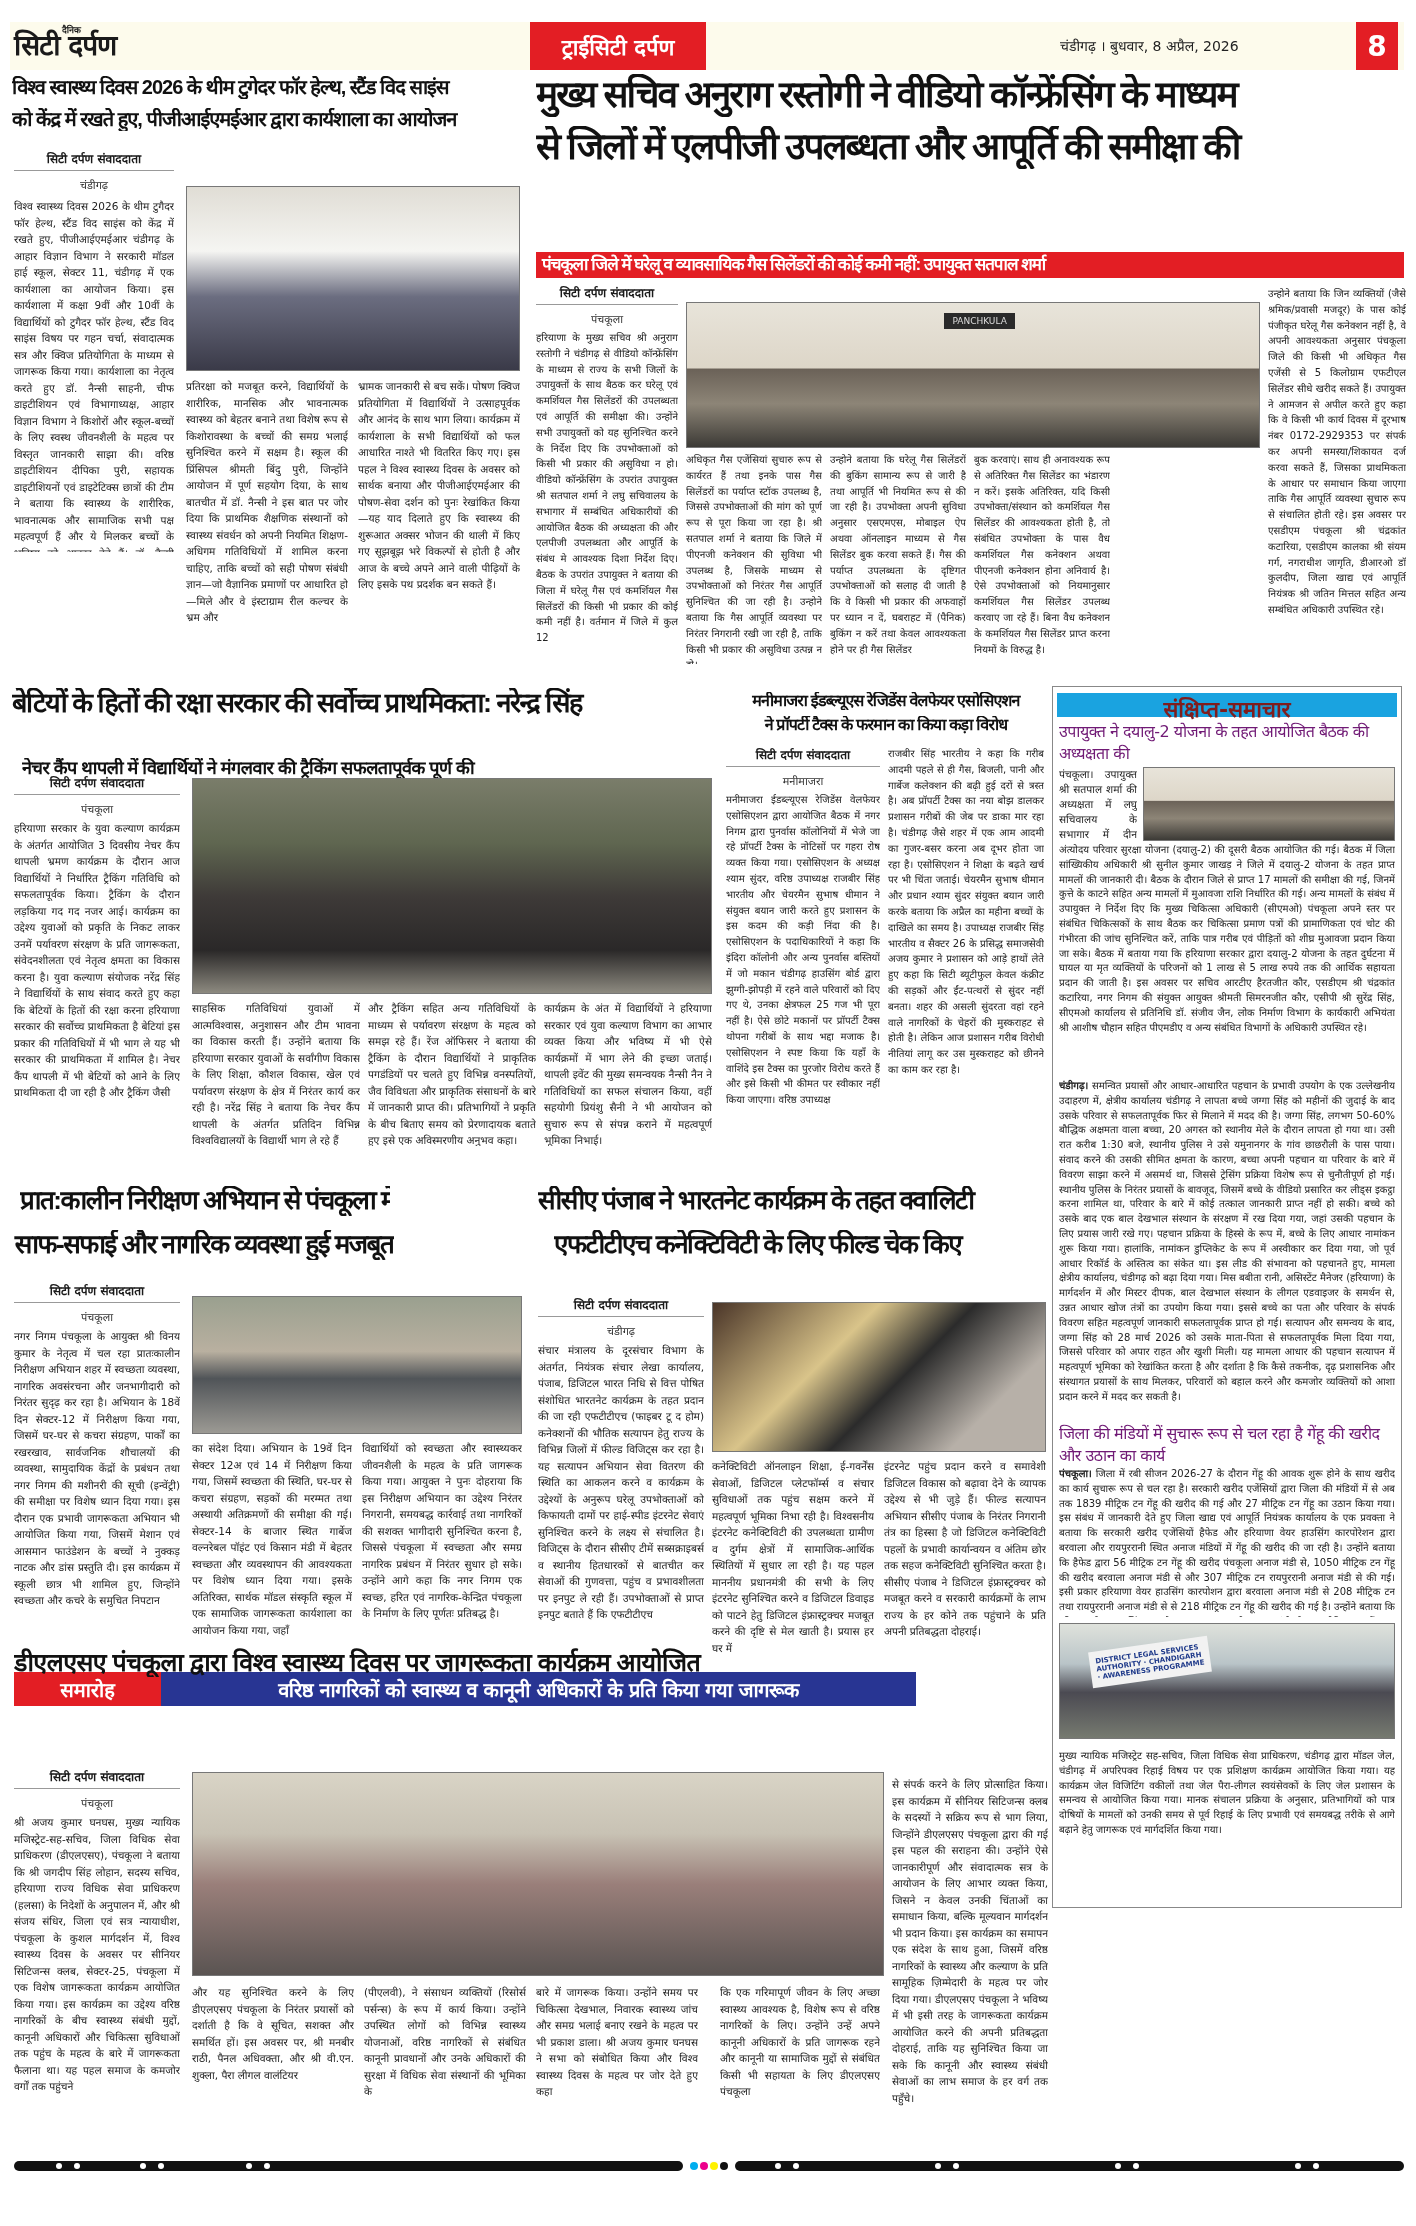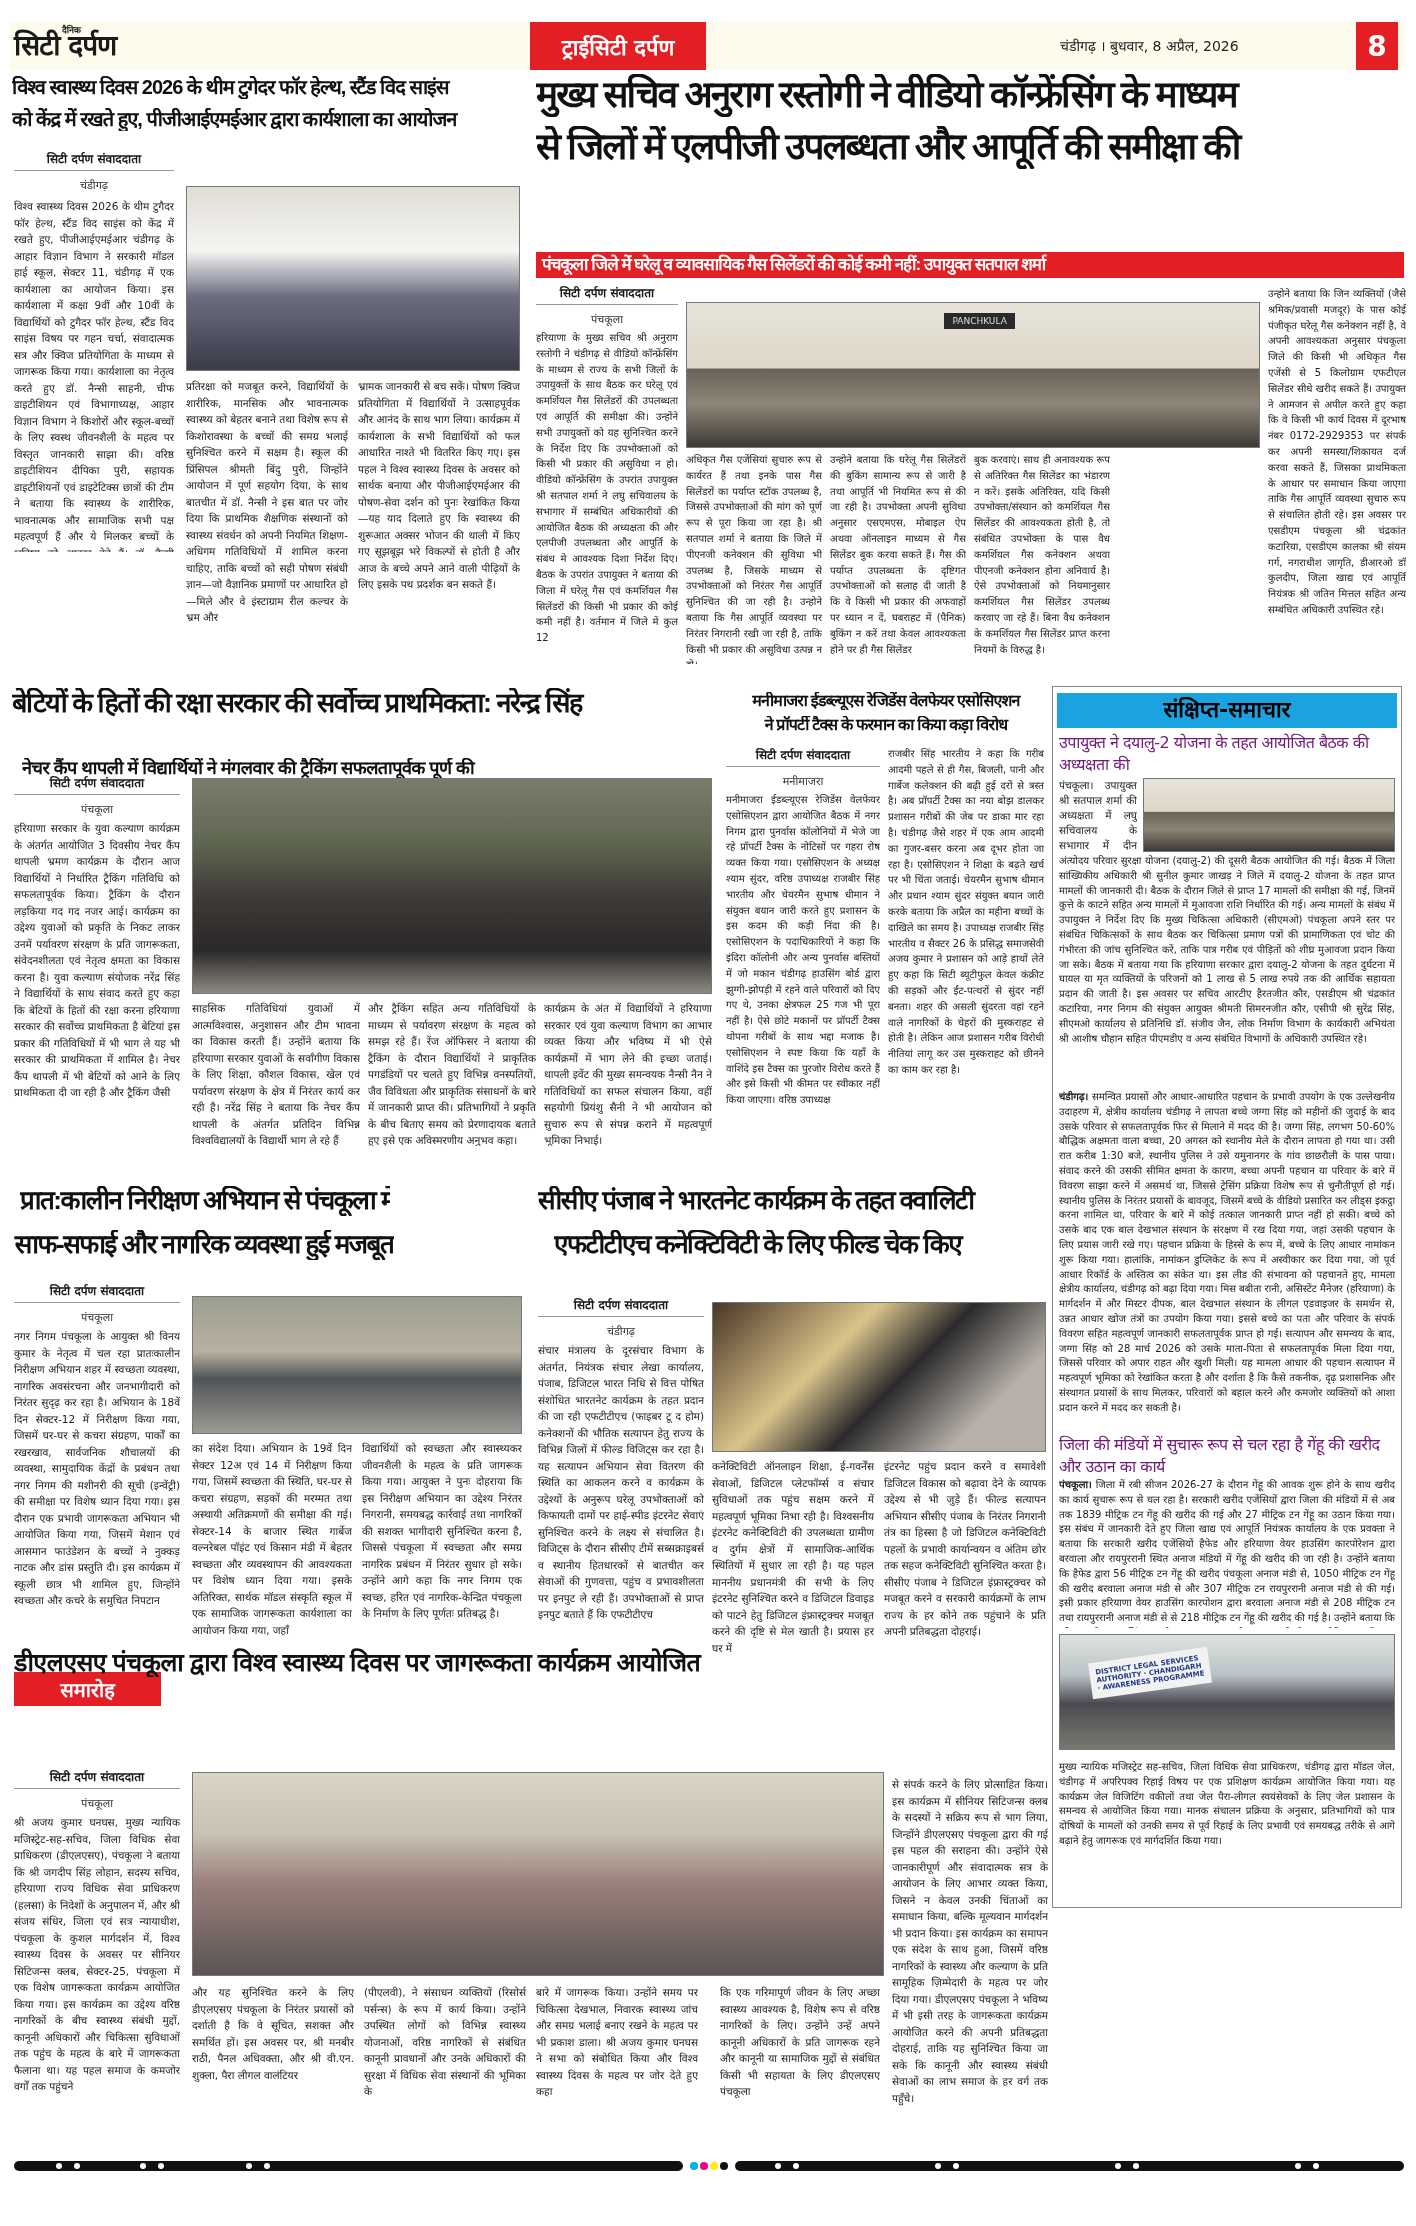--- a/index.html
+++ b/index.html
@@ -23,21 +23,21 @@
 .body{font-size:10.5px;line-height:16.5px;text-align:justify;color:#222}
 .photo{background:linear-gradient(135deg,#8a8f86,#c6c0b0 40%,#6f6a60 70%,#a9a292);border:1px solid #777}
 .photo-room{background:linear-gradient(180deg,#e8e4da 0%,#ddd6c8 45%,#6b6258 46%,#8d8577 70%,#3c3a36 100%)}
 .photo-group{background:linear-gradient(180deg,#7a7d6a 0%,#5f6650 30%,#3e3a38 55%,#2a2828 80%,#8d8a80 100%)}
 .photo-walk{background:linear-gradient(180deg,#9aa08f 0%,#b9b0a0 40%,#505458 60%,#9c9a94 100%)}
 .photo-shop{background:linear-gradient(135deg,#4a3528,#d9c48a 35%,#2b2b2b 55%,#b7b0a8 80%)}
 .photo-meet{background:linear-gradient(180deg,#d9d4c6 0%,#c8c2b4 30%,#9a7f7a 55%,#5a5452 100%)}
 .photo-lab{background:linear-gradient(180deg,#e0ddd5 0%,#f5f5f2 35%,#6b6d80 60%,#3a3a48 100%)}
 .photo-out{background:linear-gradient(180deg,#dfe2dc 0%,#b9c4c8 35%,#4b4a52 60%,#767a70 100%)}
 .sidebox{left:1052px;top:686px;width:350px;height:1222px;border:1px solid #888}
-.sidebar-title{background:#1aa3e0;color:#000000;font-weight:bold;font-size:22px;text-align:center;height:35px;line-height:34px}
+.sidebar-title{background:#1aa3e0;color:#7f1d1d;font-weight:bold;font-size:22px;text-align:center;height:24px;line-height:34px}
 .side-h{font-weight:normal;font-size:16px;line-height:22px;letter-spacing:-0.5px;color:#701a75}
 .side-body{font-size:10px;line-height:14.8px;text-align:justify;color:#222}
 .banner{left:14px;top:1672px;width:902px;height:34px;display:flex}
 .banner-left{width:147px;background:#e31e24;color:#fff;font-weight:bold;font-size:20px;display:flex;align-items:center;justify-content:center}
 .banner-right{flex:1;background:#283593;color:#fff;font-weight:bold;font-size:20px;display:flex;align-items:center;justify-content:center;letter-spacing:-0.5px}
 .footer-strip{height:10px;background:#111;border-radius:5px}
 .reg{width:8px;height:8px;border-radius:50%;display:inline-block;margin:0 1px}
 .dot{width:6px;height:6px;background:#fff;border-radius:50%;position:absolute;top:2px}
 .col{position:absolute}
 </style>
@@ -143,20 +143,21 @@
   <div class="byline">सिटी दर्पण संवाददाता</div>
   <div class="place">चंडीगढ़</div>
   <div class="body" style="margin-top:4px;height:330px;overflow:hidden">संचार मंत्रालय के दूरसंचार विभाग के अंतर्गत, नियंत्रक संचार लेखा कार्यालय, पंजाब, डिजिटल भारत निधि से वित्त पोषित संशोधित भारतनेट कार्यक्रम के तहत प्रदान की जा रही एफटीटीएच (फाइबर टू द होम) कनेक्शनों की भौतिक सत्यापन हेतु राज्य के विभिन्न जिलों में फील्ड विजिट्स कर रहा है। यह सत्यापन अभियान सेवा वितरण की स्थिति का आकलन करने व कार्यक्रम के उद्देश्यों के अनुरूप घरेलू उपभोक्ताओं को किफायती दामों पर हाई-स्पीड इंटरनेट सेवाएं सुनिश्चित करने के लक्ष्य से संचालित है। विजिट्स के दौरान सीसीए टीमें सब्सक्राइबर्स व स्थानीय हितधारकों से बातचीत कर सेवाओं की गुणवत्ता, पहुंच व प्रभावशीलता पर इनपुट ले रही हैं। उपभोक्ताओं से प्राप्त इनपुट बताते हैं कि एफटीटीएच</div>
 </div>
 <div class="abs photo photo-shop" style="left:712px;top:1302px;width:334px;height:150px"></div>
 <div class="body abs" style="left:712px;top:1458px;width:162px;height:206px;overflow:hidden">कनेक्टिविटी ऑनलाइन शिक्षा, ई-गवर्नेंस सेवाओं, डिजिटल प्लेटफॉर्म्स व संचार सुविधाओं तक पहुंच सक्षम करने में महत्वपूर्ण भूमिका निभा रही है। विश्वसनीय इंटरनेट कनेक्टिविटी की उपलब्धता ग्रामीण व दुर्गम क्षेत्रों में सामाजिक-आर्थिक स्थितियों में सुधार ला रही है। यह पहल माननीय प्रधानमंत्री की सभी के लिए इंटरनेट सुनिश्चित करने व डिजिटल डिवाइड को पाटने हेतु डिजिटल इंफ्रास्ट्रक्चर मजबूत करने की दृष्टि से मेल खाती है। प्रयास हर घर में</div>
 <div class="body abs" style="left:884px;top:1458px;width:162px;height:206px;overflow:hidden">इंटरनेट पहुंच प्रदान करने व समावेशी डिजिटल विकास को बढ़ावा देने के व्यापक उद्देश्य से भी जुड़े हैं। फील्ड सत्यापन अभियान सीसीए पंजाब के निरंतर निगरानी तंत्र का हिस्सा है जो डिजिटल कनेक्टिविटी पहलों के प्रभावी कार्यान्वयन व अंतिम छोर तक सहज कनेक्टिविटी सुनिश्चित करता है। सीसीए पंजाब ने डिजिटल इंफ्रास्ट्रक्चर को मजबूत करने व सरकारी कार्यक्रमों के लाभ राज्य के हर कोने तक पहुंचाने के प्रति अपनी प्रतिबद्धता दोहराई।</div>
 
 <div class="abs banner">
   <div class="banner-left">समारोह</div>
+  <div class="banner-right">वरिष्ठ नागरिकों को स्वास्थ्य व कानूनी अधिकारों के प्रति किया गया जागरूक</div>
 </div>
 
 <div class="abs hl" style="left:14px;top:1648px;width:1034px;font-size:25px;white-space:nowrap;overflow:hidden;letter-spacing:-0.5px">डीएलएसए पंचकूला द्वारा विश्व स्वास्थ्य दिवस पर जागरूकता कार्यक्रम आयोजित</div>
 <div class="col" style="left:14px;top:1768px;width:166px">
   <div class="byline">सिटी दर्पण संवाददाता</div>
   <div class="place">पंचकूला</div>
   <div class="body" style="margin-top:4px;height:370px;overflow:hidden">श्री अजय कुमार घनघस, मुख्य न्यायिक मजिस्ट्रेट-सह-सचिव, जिला विधिक सेवा प्राधिकरण (डीएलएसए), पंचकूला ने बताया कि श्री जगदीप सिंह लोहान, सदस्य सचिव, हरियाणा राज्य विधिक सेवा प्राधिकरण (हलसा) के निदेशों के अनुपालन में, और श्री संजय संधिर, जिला एवं सत्र न्यायाधीश, पंचकूला के कुशल मार्गदर्शन में, विश्व स्वास्थ्य दिवस के अवसर पर सीनियर सिटिजन्स क्लब, सेक्टर-25, पंचकूला में एक विशेष जागरूकता कार्यक्रम आयोजित किया गया। इस कार्यक्रम का उद्देश्य वरिष्ठ नागरिकों के बीच स्वास्थ्य संबंधी मुद्दों, कानूनी अधिकारों और चिकित्सा सुविधाओं तक पहुंच के महत्व के बारे में जागरूकता फैलाना था। यह पहल समाज के कमजोर वर्गों तक पहुंचने</div>
 </div>
 <div class="abs photo photo-meet" style="left:192px;top:1772px;width:692px;height:204px"></div>
 <div class="body abs" style="left:192px;top:1984px;width:162px;height:152px;overflow:hidden">और यह सुनिश्चित करने के लिए डीएलएसए पंचकूला के निरंतर प्रयासों को दर्शाती है कि वे सूचित, सशक्त और समर्थित हों। इस अवसर पर, श्री मनबीर राठी, पैनल अधिवक्ता, और श्री वी.एन. शुक्ला, पैरा लीगल वालंटियर</div>

